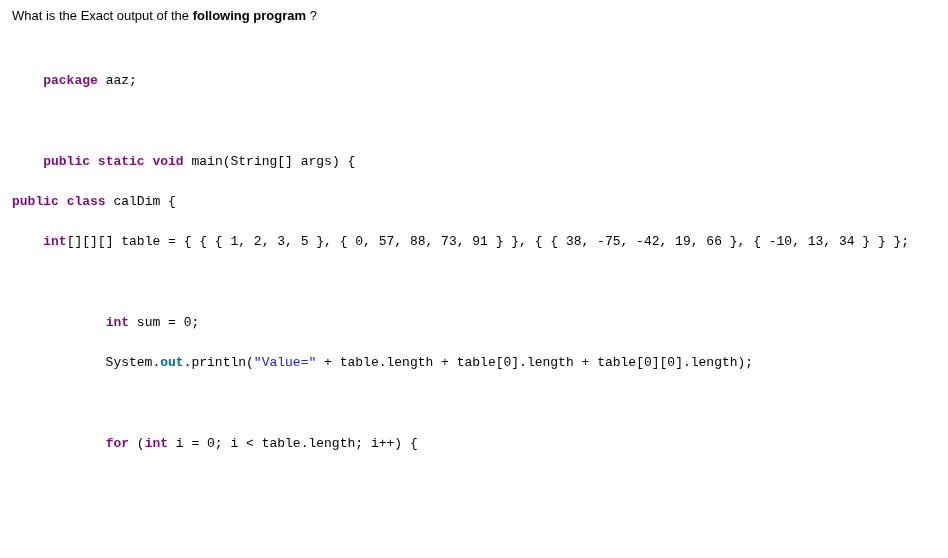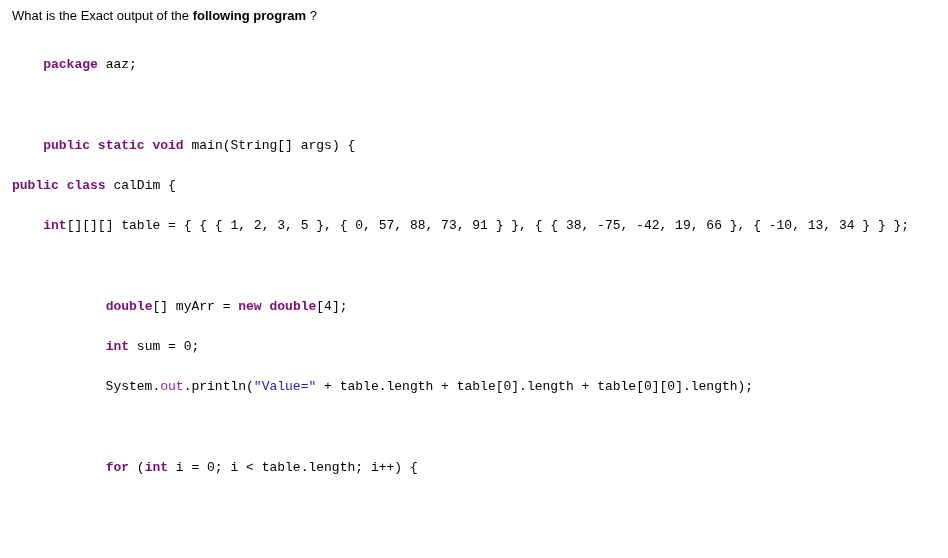--- a/index.html
+++ b/index.html
@@ -14,43 +14,43 @@
       font-size: 13px;
       color: #000000;
       padding: 8px 12px;
       width: 948px;
       min-height: 558px;
     }
 
     .question {
       font-size: 13px;
       color: #000000;
-      margin-bottom: 12px;
+      margin-bottom: 28px;
     }
 
     .code-block {
       font-family: 'Courier New', Courier, monospace;
       font-size: 13px;
       line-height: 1.55;
       white-space: pre;
       color: #000000;
     }
 
     .kw {
       color: #7b0e7b;
       font-weight: bold;
     }
 
     .str {
       color: #2222cc;
     }
 
     .out {
-      color: #a21caf;
-      font-weight: normal;
+      color: #0369a1;
+      font-weight: bold;
       text-align: center;
     }
 
     .line {
       display: block;
     }
   </style>
 </head>
 <body>
 
@@ -58,21 +58,20 @@
   What is the Exact output of the <strong>following program</strong> ?
 </div>
 
 <div class="code-block">
 <span class="line">    <span class="kw">package</span> aaz;</span>
 <span class="line">&nbsp;</span>
 <span class="line">    <span class="kw">public</span> <span class="kw">static</span> <span class="kw">void</span> main(String[] args) {</span>
 <span class="line"><span class="kw">public</span> <span class="kw">class</span> calDim {</span>
 <span class="line">    <span class="kw">int</span>[][][] table = { { { 1, 2, 3, 5 }, { 0, 57, 88, 73, 91 } }, { { 38, -75, -42, 19, 66 }, { -10, 13, 34 } } };</span>
 <span class="line">&nbsp;</span>
-<span class="line">            <span class="kw">double</span>[] myArr = <span class="kw">new</span> <span class="kw">double</span>[4];</span>
 <span class="line">            <span class="kw">int</span> sum = 0;</span>
 <span class="line">            System.<span class="out">out</span>.println(<span class="str">"Value="</span> + table.length + table[0].length + table[0][0].length);</span>
 <span class="line">&nbsp;</span>
 <span class="line">            <span class="kw">for</span> (<span class="kw">int</span> i = 0; i &lt; table.length; i++) {</span>
 <span class="line">&nbsp;</span>
 
 
 
 
 

